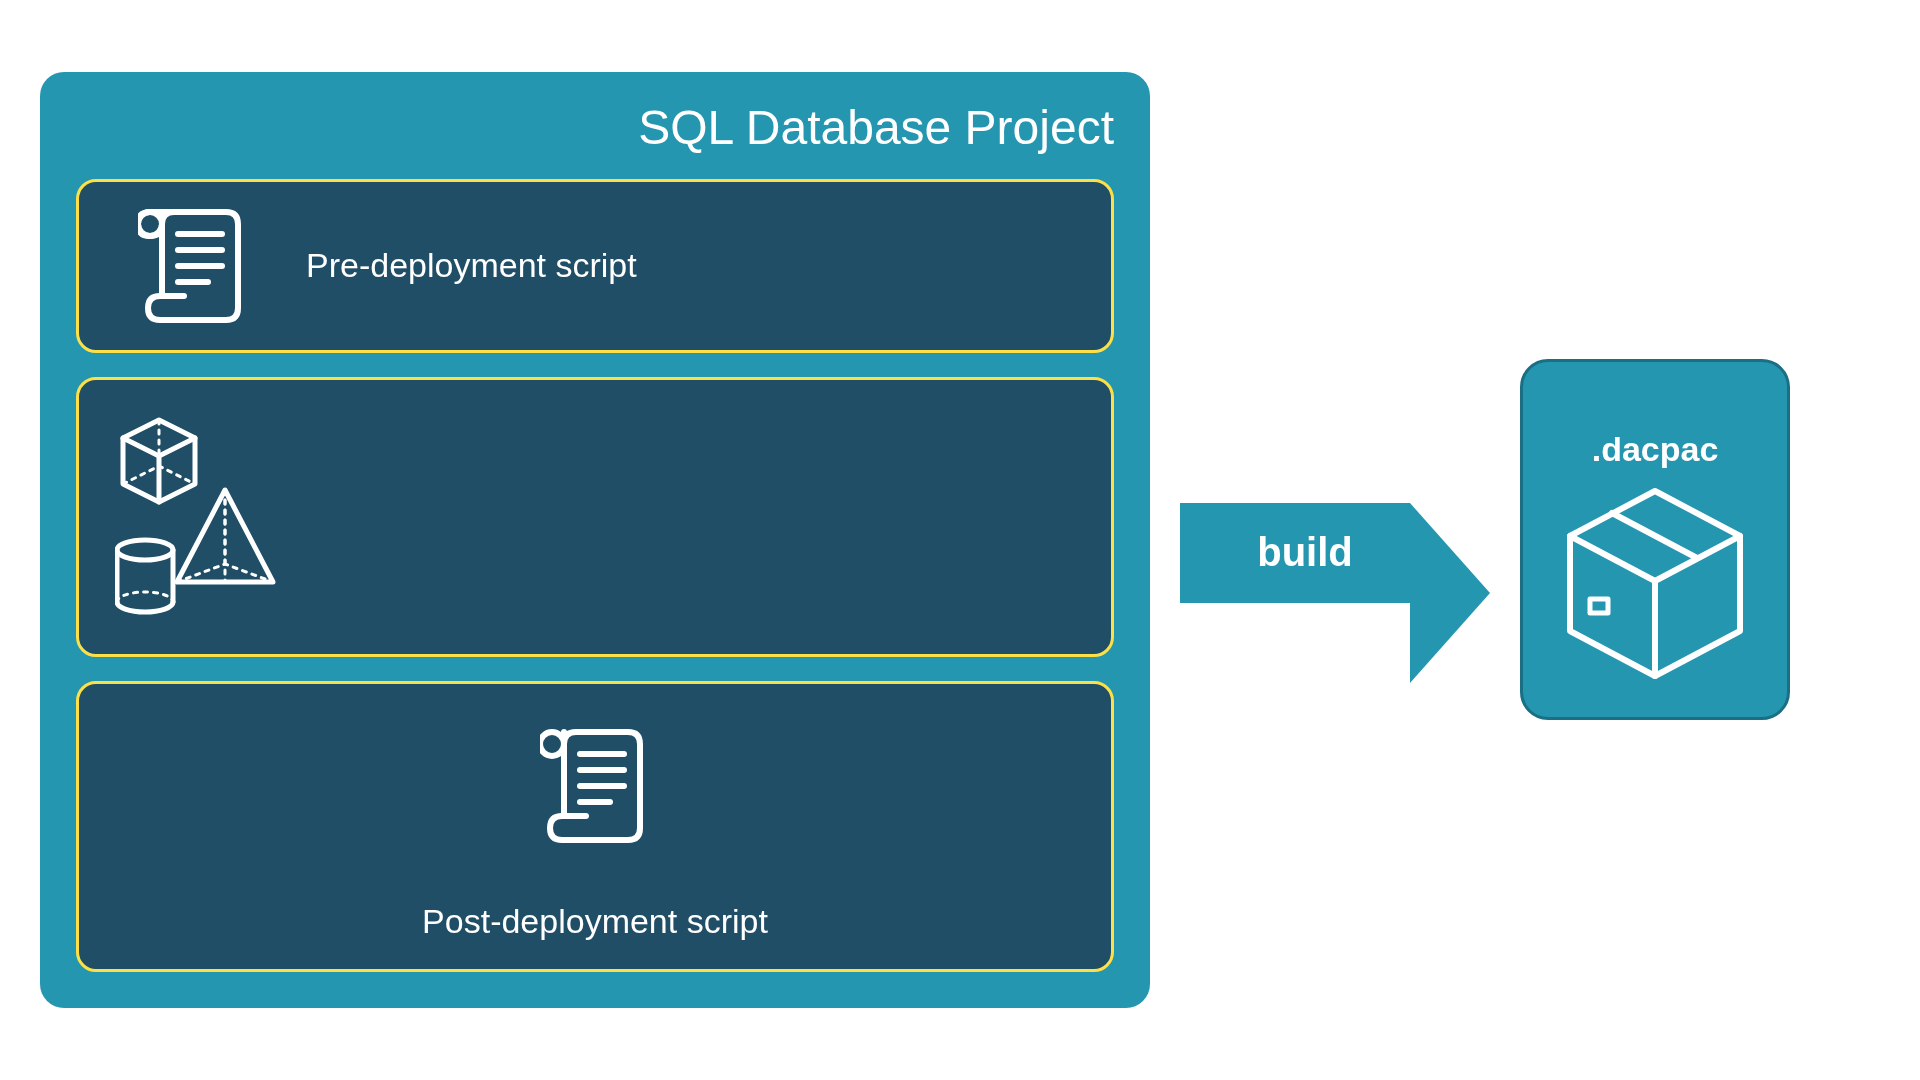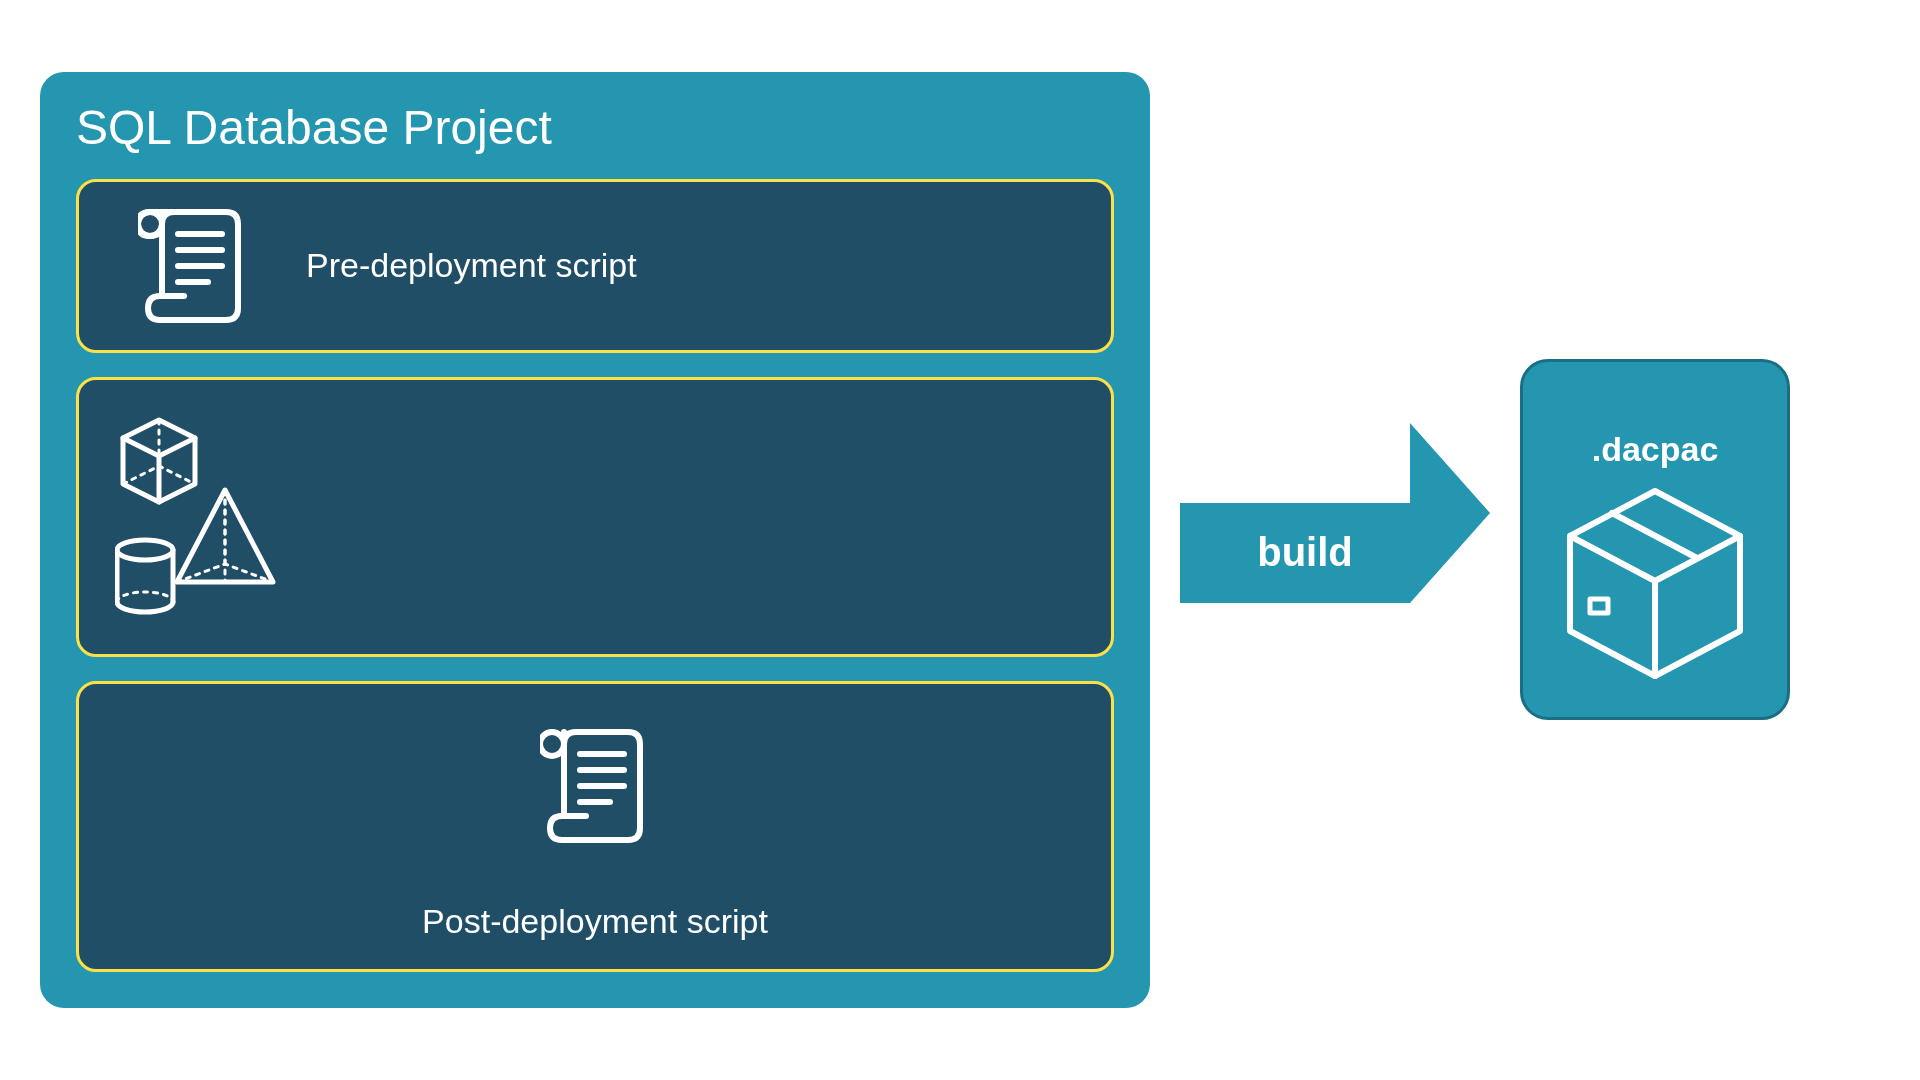--- a/index.html
+++ b/index.html
@@ -23,21 +23,21 @@
     .project-container {
       background: #2596b0;
       border-radius: 24px;
       padding: 28px 36px 36px 36px;
       flex: 0 0 1110px;
     }
     .project-title {
       color: #ffffff;
       font-size: 48px;
       font-weight: 500;
-      text-align: left;
+      text-align: right;
       margin-bottom: 24px;
     }
     .section-box {
       background: #1f4e66;
       border: 3px solid #fde047;
       border-radius: 20px;
       display: flex;
       align-items: center;
       gap: 36px;
       padding: 24px 36px;
@@ -64,21 +64,21 @@
     }
     .arrow-wrap {
       display: flex;
       align-items: center;
       flex: 0 0 310px;
     }
     .arrow-shape {
       position: relative;
       height: 100px;
       display: flex;
-      align-items: flex-end;
+      align-items: flex-start;
       width: 100%;
       margin-top: 26px;
     }
     .arrow-body {
       background: #2596b0;
       height: 100px;
       flex: 1;
       display: flex;
       align-items: center;
       justify-content: center;

